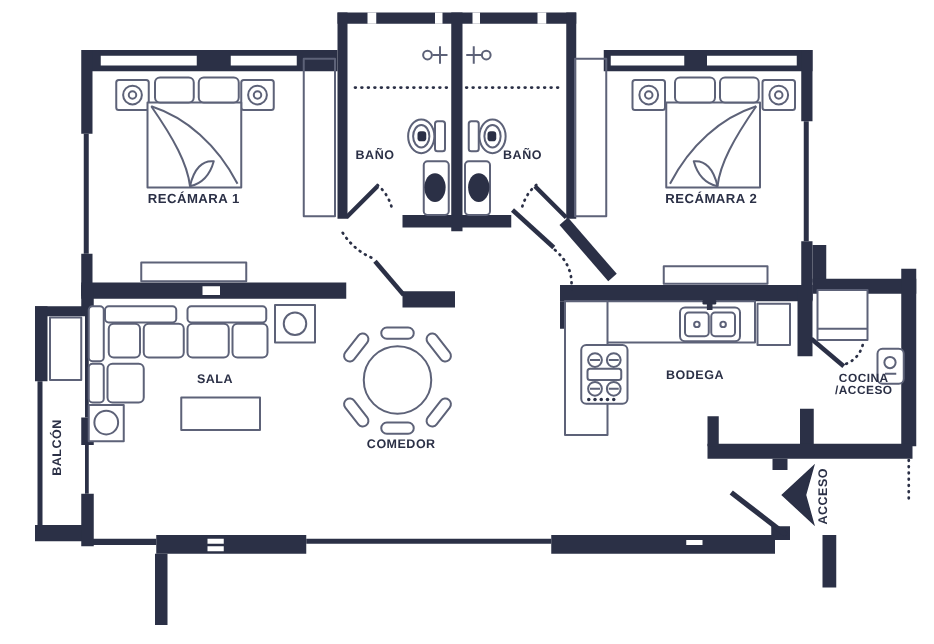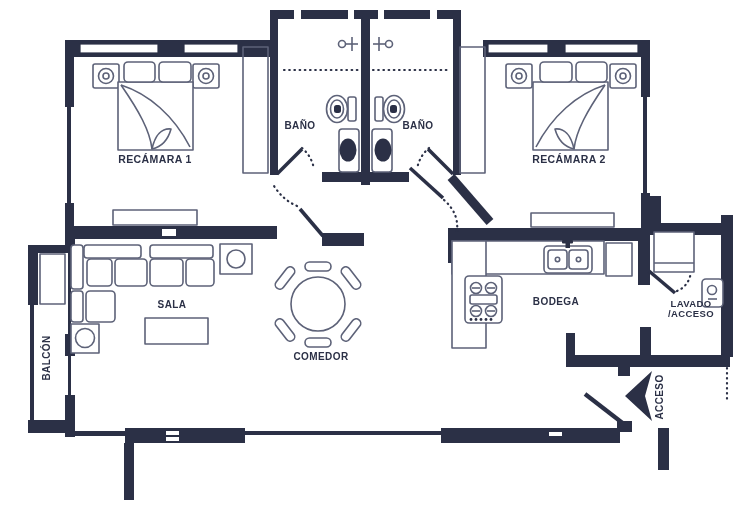--- a/index.html
+++ b/index.html
@@ -279,16 +279,16 @@
   <div class="label big" style="left:155px; top:160px;text-align:right;">RECÁMARA 1</div>
   <div class="label big" style="left:569px; top:160px;">RECÁMARA 2</div>
   <div class="label" style="left:300px; top:125px;">BAÑO</div>
   <div class="label" style="left:418px; top:125px;">BAÑO</div>
   <div class="label" style="left:172px; top:304px;">SALA</div>
   <div class="label" style="left:321px; top:356px;">COMEDOR</div>
   <div class="label" style="left:556px; top:301px;">BODEGA</div>
   <div class="label rot" style="left:46px; top:358px;">BALCÓN</div>
   <div class="label rot" style="left:659px; top:397px;">ACCESO</div>
   <div class="label sm" style="left:691px; top:309px;">
-    <span style="display:block">LAVADO</span>
+    <span style="display:block">COCINA</span>
     <span style="display:block">/ACCESO</span>
   </div>
 </div>
 
 </body></html>

